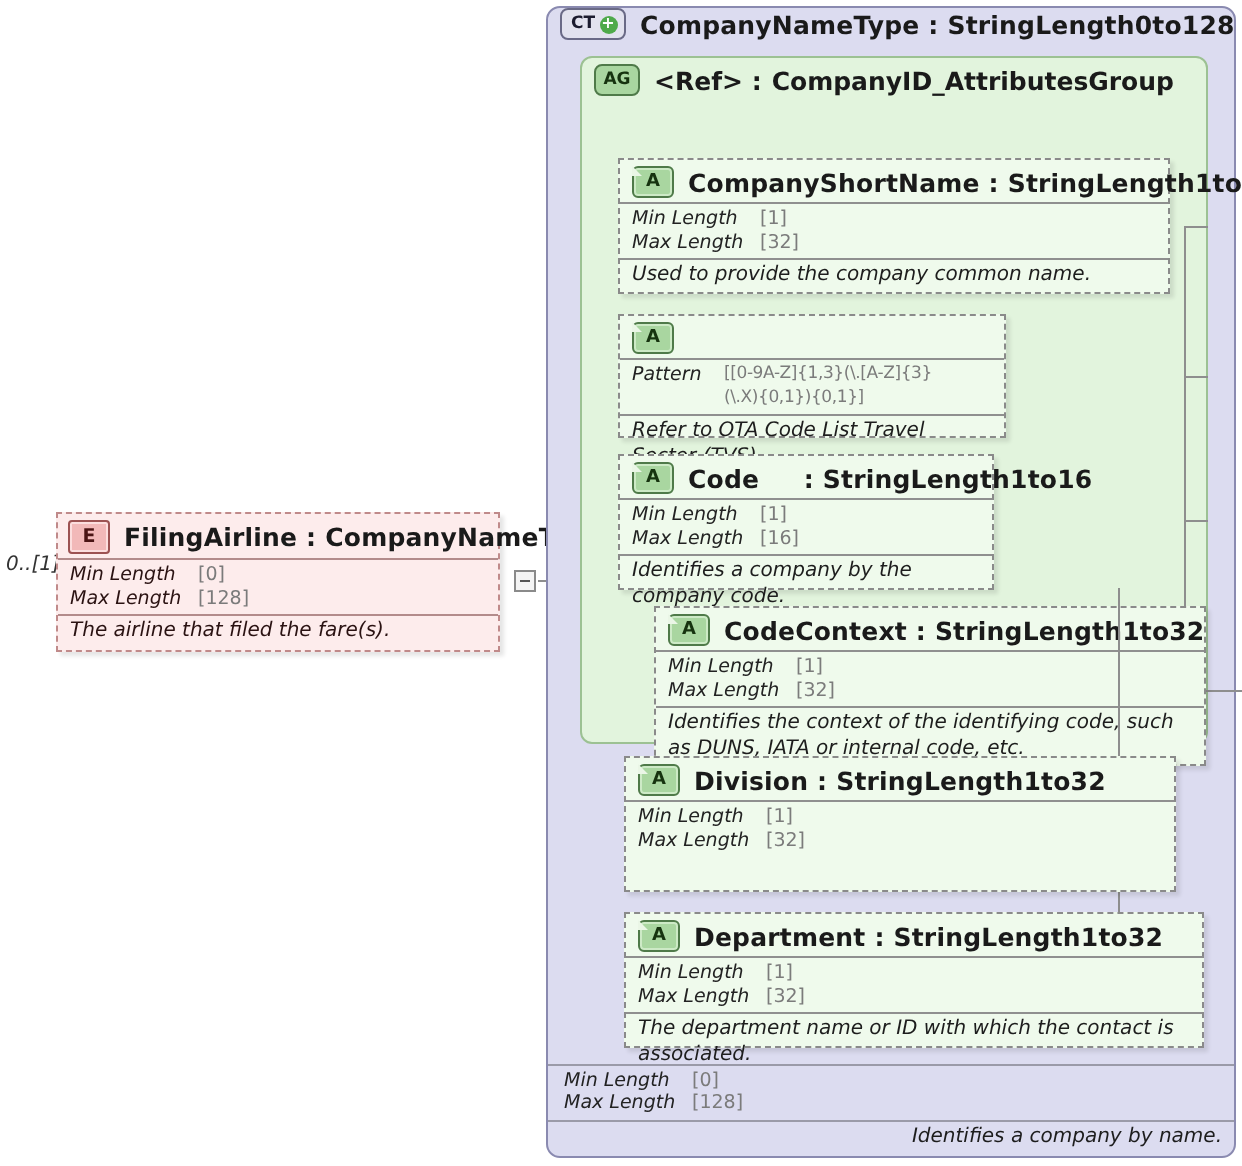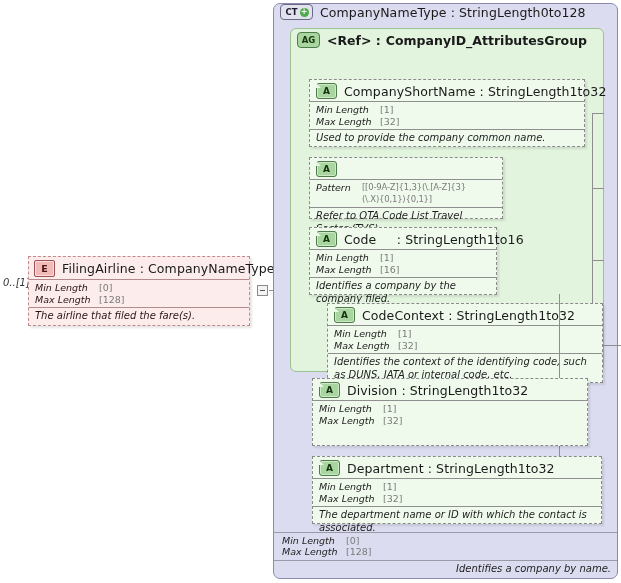--- a/index.html
+++ b/index.html
@@ -17,21 +17,21 @@
 
   
   .node-title {
     display: flex;
     align-items: center;
     padding: 3px 6px 3px 5px;
     white-space: nowrap;
   }
   .node-title .label {
     font-size: 12.5px;
-    font-weight: normal;
+    font-weight: bold;
     color: #1a1a1a;
     letter-spacing: .1px;
   }
   .facets {
     padding: 2px 21px 2px 6px;
     border-top: 1px solid #9a9a9a;
   }
   .facet-row {
     display: flex;
     font-size: 9.5px;
@@ -331,21 +331,21 @@
       <div class="facets">
         <div class="facet-row">
           <span class="facet-name">Min Length</span>
           <span class="facet-val">[1]</span>
         </div>
         <div class="facet-row">
           <span class="facet-name">Max Length</span>
           <span class="facet-val">[16]</span>
         </div>
       </div>
-      <div class="annot">Identifies a company by the company filed.</div>
+      <div class="annot">Identifies a company by the company code.</div>
     </div>
 
     <div class="attr-box" id="attr-codecontext">
       <div class="node-title">
         <span class="icon icon-a">A</span>
         <span class="label">CodeContext : StringLength1to32</span>
       </div>
       <div class="facets">
         <div class="facet-row">
           <span class="facet-name">Min Length</span>

